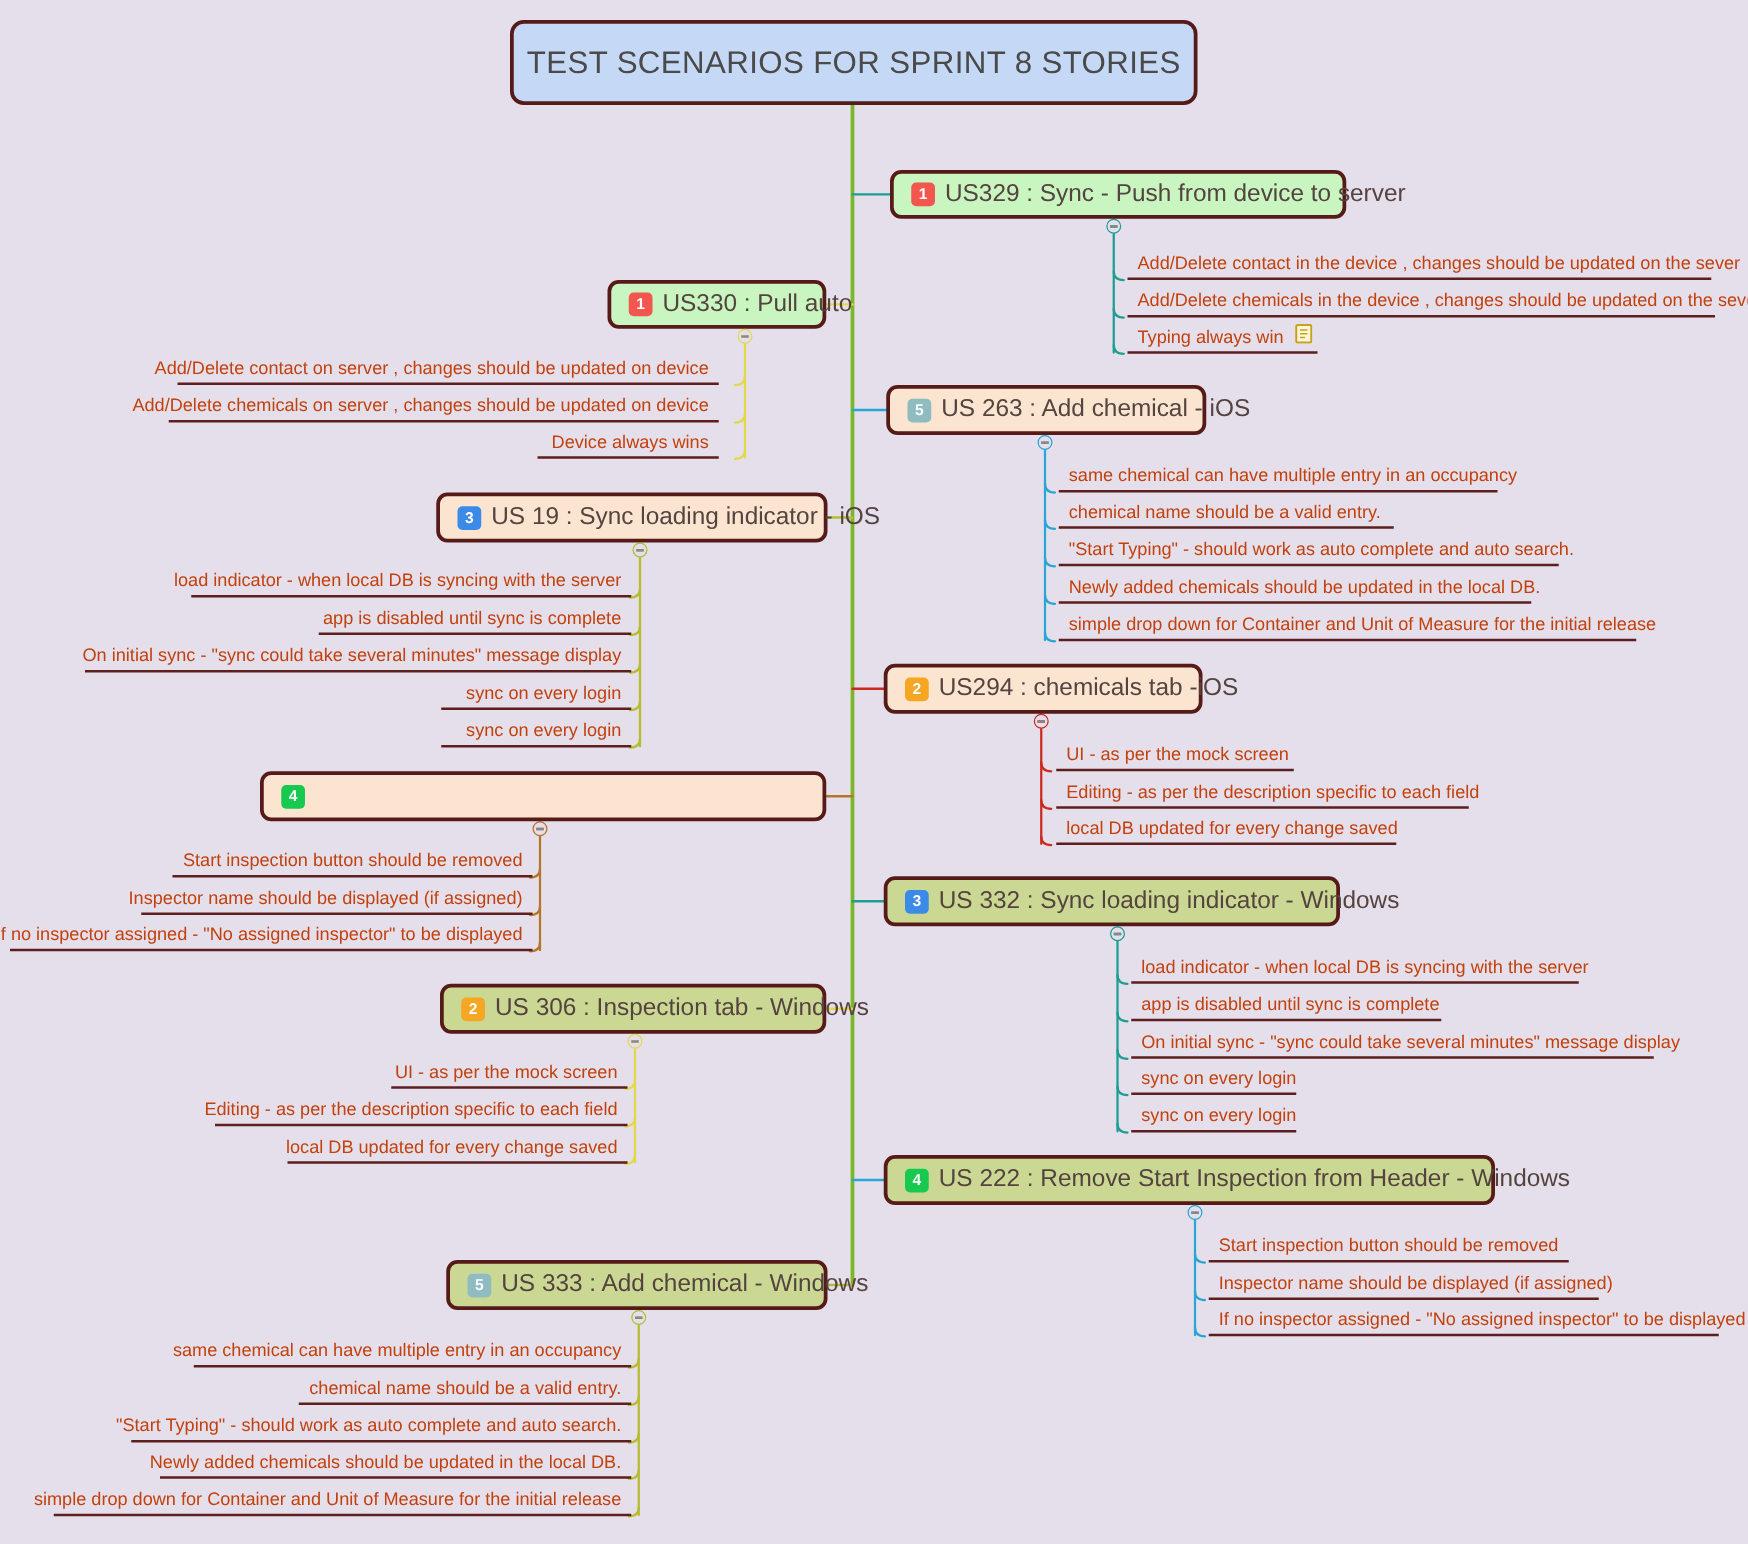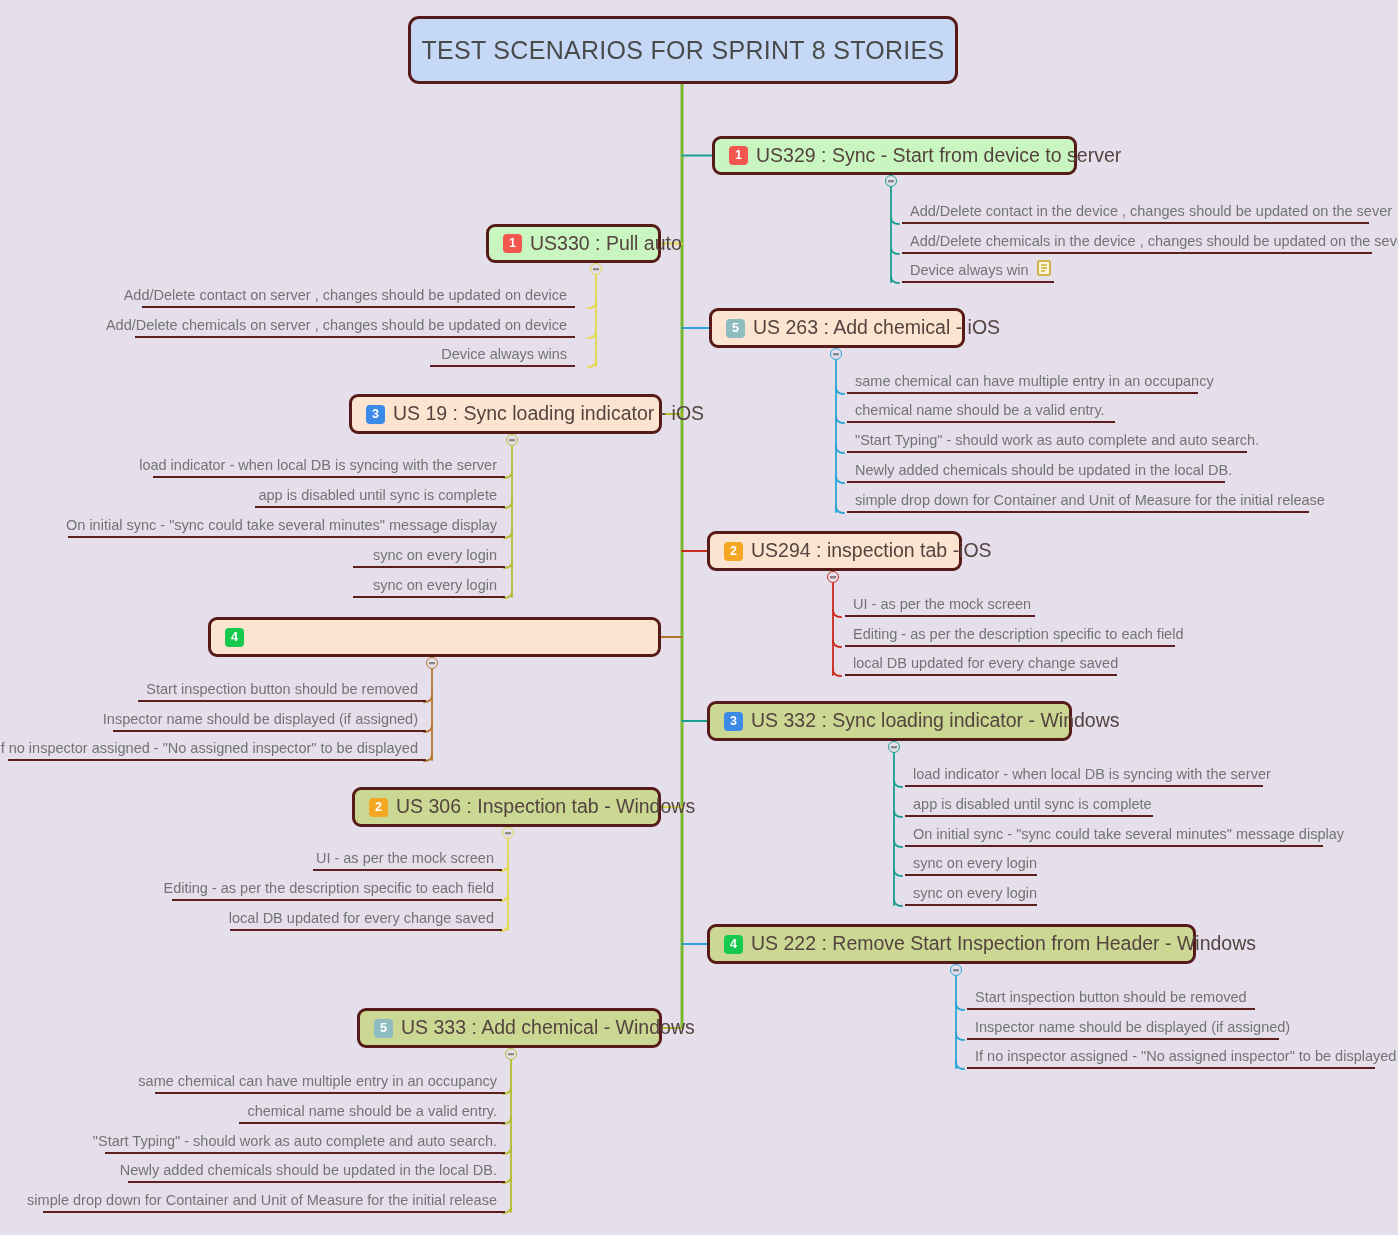--- a/index.html
+++ b/index.html
@@ -82,21 +82,21 @@
   .badge.p3 { background: #3b8ae8; }
   .badge.p4 { background: #18c94f; }
   .badge.p5 { background: #8fbcc0; }
 
   
   .leaf {
     position: absolute;
     box-sizing: border-box;
     white-space: nowrap;
     font-size: 14.5px;
-    color: #737373;
+    color: #c2410c;
     border-bottom: 2.5px solid #5c1f1d;
     padding: 0 8px 4px 8px;
     line-height: 1;
     display: flex;
     align-items: flex-end;
   }
   .leaf.right-side { text-align: left; }
   .leaf.left-side  { text-align: right; justify-content: flex-end; }
 
   .note-icon {
@@ -201,33 +201,33 @@
       <path d="M 511 1117 Q 511 1124, 503 1124" stroke="#b5bd2e" stroke-width="1.8" fill="none" stroke-linecap="round"></path>
       <path d="M 511 1147 Q 511 1154, 503 1154" stroke="#b5bd2e" stroke-width="1.8" fill="none" stroke-linecap="round"></path>
       <path d="M 511 1176 Q 511 1183, 503 1183" stroke="#b5bd2e" stroke-width="1.8" fill="none" stroke-linecap="round"></path>
       <path d="M 511 1206 Q 511 1213, 503 1213" stroke="#b5bd2e" stroke-width="1.8" fill="none" stroke-linecap="round"></path>
     </svg>
 <div class="node root" style="left: 408px; top: 16px; width: 550px; height: 68px;">
       <span class="node-label">TEST SCENARIOS FOR SPRINT 8 STORIES</span>
     </div>
     <div class="node t-green" style="left: 712px; top: 136px; width: 365px; height: 39px;">
       <span class="badge p1">1</span>
-      <span class="node-label">US329 : Sync - Start from device to server</span>
+      <span class="node-label">US329 : Sync - Push from device to server</span>
     </div>
     <div class="handle" style="left: 885px; top: 175px; border-color: rgb(29, 158, 146);">
       <span style="position: absolute; left: 2px; right: 2px; top: 50%; height: 1.6px; transform: translateY(-50%); background: rgb(29, 158, 146);"></span>
     </div>
     <div class="leaf right-side" style="top: 204px; height: 20px; width: 467px; left: 902px;">
       <span>Add/Delete contact in the device , changes should be updated on the sever</span>
     </div>
     <div class="leaf right-side" style="top: 234px; height: 20px; width: 470px; left: 902px;">
       <span>Add/Delete chemicals in the device , changes should be updated on the sever</span>
     </div>
     <div class="leaf right-side" style="top: 263px; height: 20px; width: 152px; left: 902px;">
-      <span>Device always win</span>
+      <span>Typing always win</span>
       <span class="note-icon"><svg width="14" height="16" viewBox="0 0 14 16">
           <rect x="1" y="1" width="12" height="14" rx="1" fill="#fdf6d8" stroke="#c8a21c" stroke-width="1.6"></rect>
           <line x1="4" y1="5" x2="10" y2="5" stroke="#c8a21c" stroke-width="1.3"></line>
           <line x1="4" y1="8" x2="10" y2="8" stroke="#c8a21c" stroke-width="1.3"></line>
           <line x1="4" y1="11" x2="8" y2="11" stroke="#c8a21c" stroke-width="1.3"></line>
         </svg></span>
     </div>
     <div class="node t-green" style="left: 486px; top: 224px; width: 175px; height: 39px;">
       <span class="badge p1">1</span>
       <span class="node-label">US330 : Pull auto</span>
@@ -283,21 +283,21 @@
       <span>On initial sync - "sync could take several minutes" message display</span>
     </div>
     <div class="leaf left-side" style="top: 548px; height: 20px; width: 152px; left: 353px;">
       <span>sync on every login</span>
     </div>
     <div class="leaf left-side" style="top: 578px; height: 20px; width: 152px; left: 353px;">
       <span>sync on every login</span>
     </div>
     <div class="node t-peach" style="left: 707px; top: 531px; width: 255px; height: 40px;">
       <span class="badge p2">2</span>
-      <span class="node-label">US294 : inspection tab -iOS</span>
+      <span class="node-label">US294 : chemicals tab -iOS</span>
     </div>
     <div class="handle" style="left: 827px; top: 571px; border-color: rgb(204, 42, 30);">
       <span style="position: absolute; left: 2px; right: 2px; top: 50%; height: 1.6px; transform: translateY(-50%); background: rgb(204, 42, 30);"></span>
     </div>
     <div class="leaf right-side" style="top: 597px; height: 20px; width: 190px; left: 845px;">
       <span>UI - as per the mock screen</span>
     </div>
     <div class="leaf right-side" style="top: 627px; height: 20px; width: 330px; left: 845px;">
       <span>Editing - as per the description specific to each field</span>
     </div>

